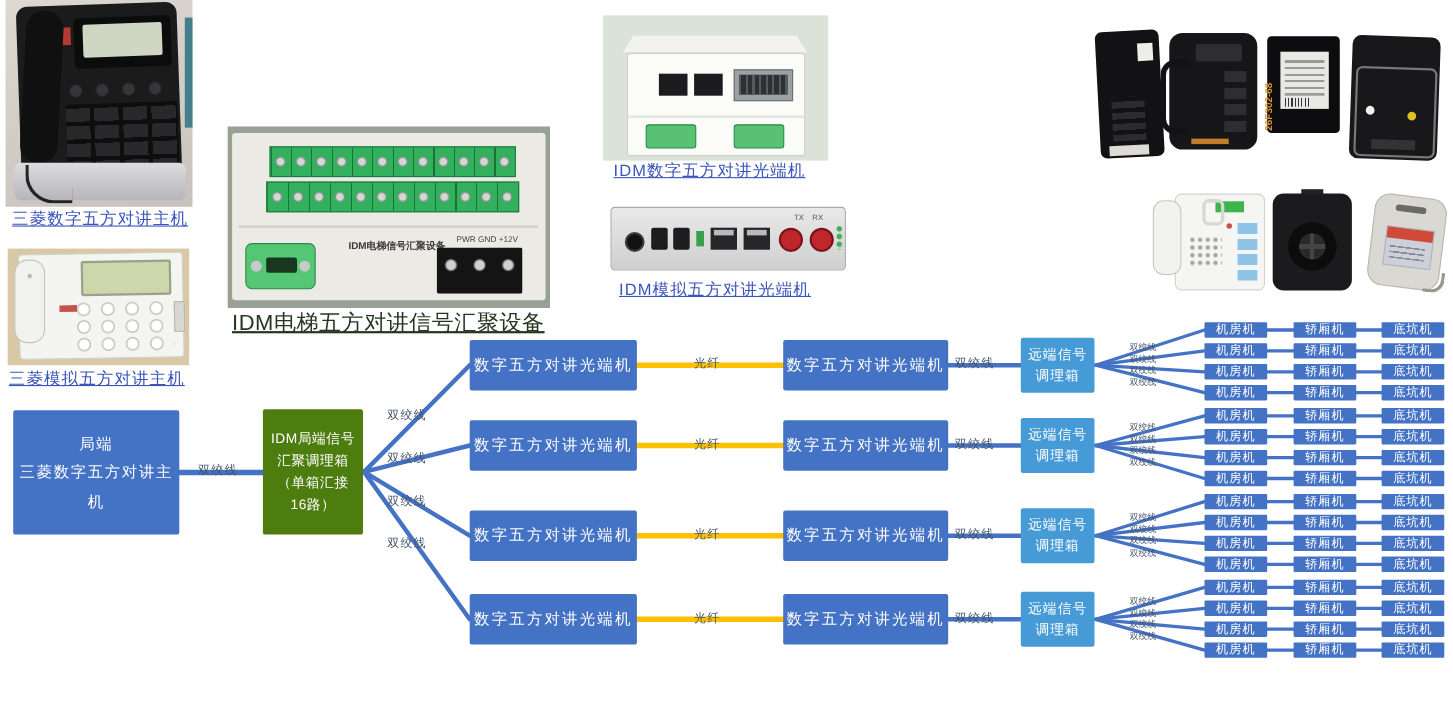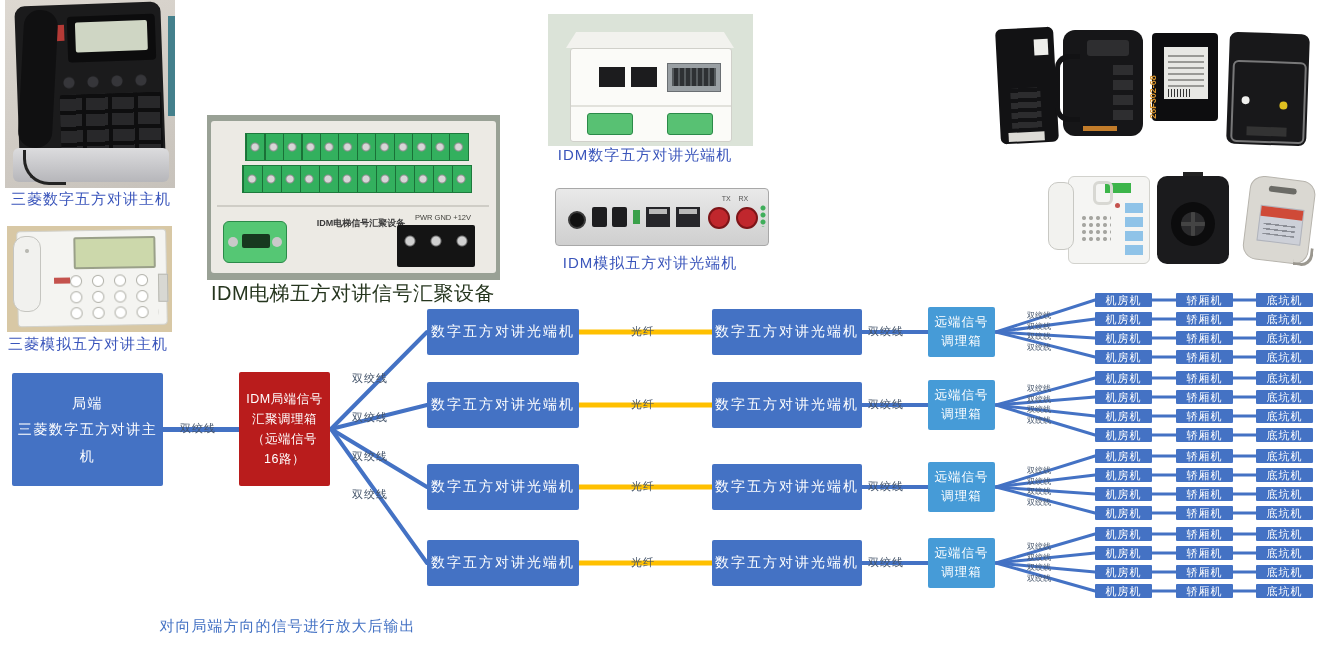--- a/index.html
+++ b/index.html
@@ -3,30 +3,30 @@
 <meta charset="utf-8">
 <style>
   html,body{margin:0;padding:0;background:#fff;}
   #stage{position:relative;width:1321px;height:648px;background:#fff;overflow:hidden;
          font-family:"Liberation Sans","DejaVu Sans",sans-serif;}
   .p{position:absolute;}
   #wires{position:absolute;left:0;top:0;z-index:1;pointer-events:none;}
   .box{position:absolute;z-index:2;display:flex;flex-direction:column;align-items:center;
        justify-content:center;color:#fff;border-radius:2px;text-align:center;}
   .office{background:#4472C4;font-size:14px;letter-spacing:1.5px;line-height:1.9;}
-  .hub{background:#b91c1c;font-size:12.5px;letter-spacing:.5px;line-height:1.6;}
+  .hub{background:#4d7c0f;font-size:12.5px;letter-spacing:.5px;line-height:1.6;}
   .optical{background:#4472C4;font-size:14px;letter-spacing:2px;}
   .remote{background:#469BD7;font-size:12.5px;letter-spacing:1px;line-height:1.55;}
   .unit{position:absolute;z-index:2;background:#4472C4;color:#fff;font-size:11px;
         line-height:14px;text-align:center;letter-spacing:1px;border-radius:1px;}
   .linelabel{position:absolute;z-index:3;color:#44546A;font-size:11px;text-align:center;
              line-height:13px;letter-spacing:1px;}
   .tinylabel{font-size:8px;line-height:10px;letter-spacing:0;}
   .caption{position:absolute;z-index:3;color:#3A55BB;font-size:15px;text-align:center;
-           letter-spacing:1px;white-space:nowrap;}
+           letter-spacing:1px;white-space:nowrap;text-decoration:underline;}
   .caption.big{font-size:18px;font-weight:bold;color:#3350B2;}
   .caption.dark{font-size:20px;color:#26361F;letter-spacing:.5px;}
   .note{position:absolute;z-index:3;color:#4472C4;font-size:15px;text-align:center;
         letter-spacing:1px;white-space:nowrap;}
   .notebox{position:absolute;z-index:2;background:#9DC3E6;color:#fff;font-size:15px;
            text-align:center;letter-spacing:1px;}
   .photoframe{position:absolute;z-index:1;}
 </style>
 </head>
 <body>
@@ -243,21 +243,21 @@
   </div>
 
   <div class="box office" style="left:12px;top:373px;width:151px;height:113px;">
     <span>局端</span>
     <span>三菱数字五方对讲主机</span>
   </div>
 
   <div class="box hub" style="left:239px;top:372px;width:91px;height:114px;">
     <span>IDM局端信号</span>
     <span>汇聚调理箱</span>
-    <span>（远端信号</span>
+    <span>（单箱汇接</span>
     <span>16路）</span>
   </div>
 
   <div class="linelabel" style="left:170px;top:422px;width:56px;">双绞线</div>
 
   <div id="gen">
       <div class="box optical" style="left: 427px; top: 309px; width: 152px; height: 46px;">数字五方对讲光端机</div>
       <div class="box optical" style="left: 712px; top: 309px; width: 150px; height: 46px;">数字五方对讲光端机</div>
       <div class="box remote" style="left: 928px; top: 307px; width: 67px; height: 50px;">
         <span>远端信号</span>
@@ -352,14 +352,13 @@
       <div class="unit" style="left: 1176px; top: 546px; width: 57px; height: 14px;">轿厢机</div>
       <div class="unit" style="left: 1256px; top: 546px; width: 57px; height: 14px;">底坑机</div>
       <div class="unit" style="left: 1095px; top: 565px; width: 57px; height: 14px;">机房机</div>
       <div class="unit" style="left: 1176px; top: 565px; width: 57px; height: 14px;">轿厢机</div>
       <div class="unit" style="left: 1256px; top: 565px; width: 57px; height: 14px;">底坑机</div>
       <div class="unit" style="left: 1095px; top: 584px; width: 57px; height: 14px;">机房机</div>
       <div class="unit" style="left: 1176px; top: 584px; width: 57px; height: 14px;">轿厢机</div>
       <div class="unit" style="left: 1256px; top: 584px; width: 57px; height: 14px;">底坑机</div>
     </div>
 
-  <div class="note" style="left:140px;top:617px;width:295px;">对向局端方向的信号进行放大后输出</div>
 </div>
 
 </body></html>

